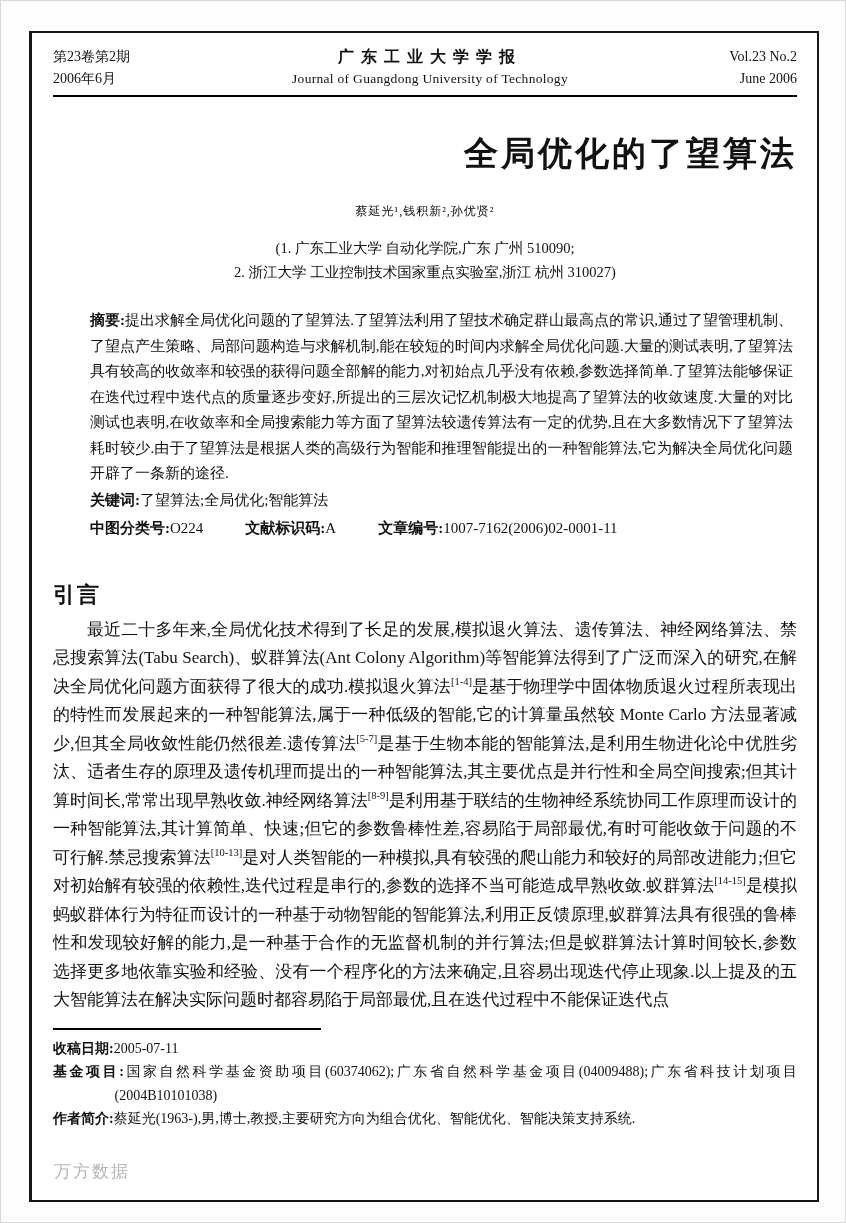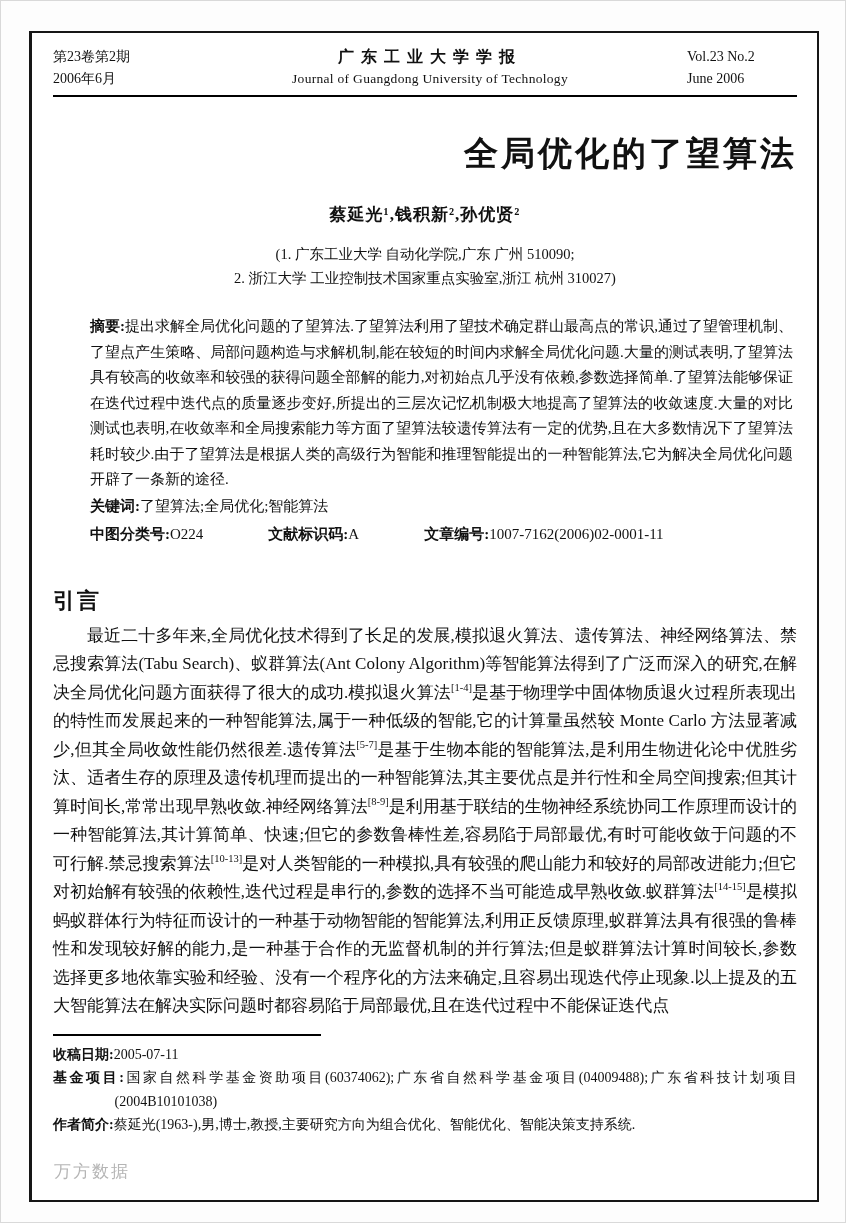--- a/index.html
+++ b/index.html
@@ -31,56 +31,55 @@
   }
   
   .journal-header {
     display: flex;
     justify-content: space-between;
     align-items: flex-start;
     font-size: 14px;
     line-height: 22px;
   }
   .jh-left { text-align: left; min-width: 120px; }
-  .jh-right { text-align: left; min-width: 110px; }
+  .jh-right { text-align: right; min-width: 110px; }
   .jh-center { text-align: center; flex: 1; }
   .jname-cn { font-weight: bold; font-size: 16px; letter-spacing: 7px; }
   .jname-en { font-weight: normal; font-size: 13.5px; letter-spacing: 0.3px; }
   .header-rule { border-top: 2.5px solid #000; margin-top: 5px; }
   
   .article-title {
     text-align: right;
     font-size: 34px;
     font-weight: bold;
     letter-spacing: 3px;
     margin-top: 34px;
   }
   .authors {
     text-align: center;
-    font-size: 17px;
+    font-size: 12px;
     margin-top: 26px;
     letter-spacing: 1px;
-    font-weight: bold;
   }
   .affiliations {
     text-align: center;
     font-size: 14.5px;
     margin-top: 16px;
     line-height: 24px;
   }
   
   .meta-block {
     margin: 24px 4px 0 37px;
     font-size: 15px;
     line-height: 25.5px;
   }
   .abstract { text-align: justify; }
   .lbl { font-weight: bold; }
   .keywords { margin-top: 1px; }
-  .class-line { display: flex; gap: 65px; margin-top: 3px; flex-wrap: nowrap; }
+  .class-line { display: flex; gap: 42px; margin-top: 3px; flex-wrap: nowrap; }
   .class-item { white-space: nowrap; }
   
   .section-heading {
     font-size: 22px;
     font-weight: bold;
     letter-spacing: 2px;
     margin-top: 38px;
   }
   .body-para {
     margin-top: 6px;

